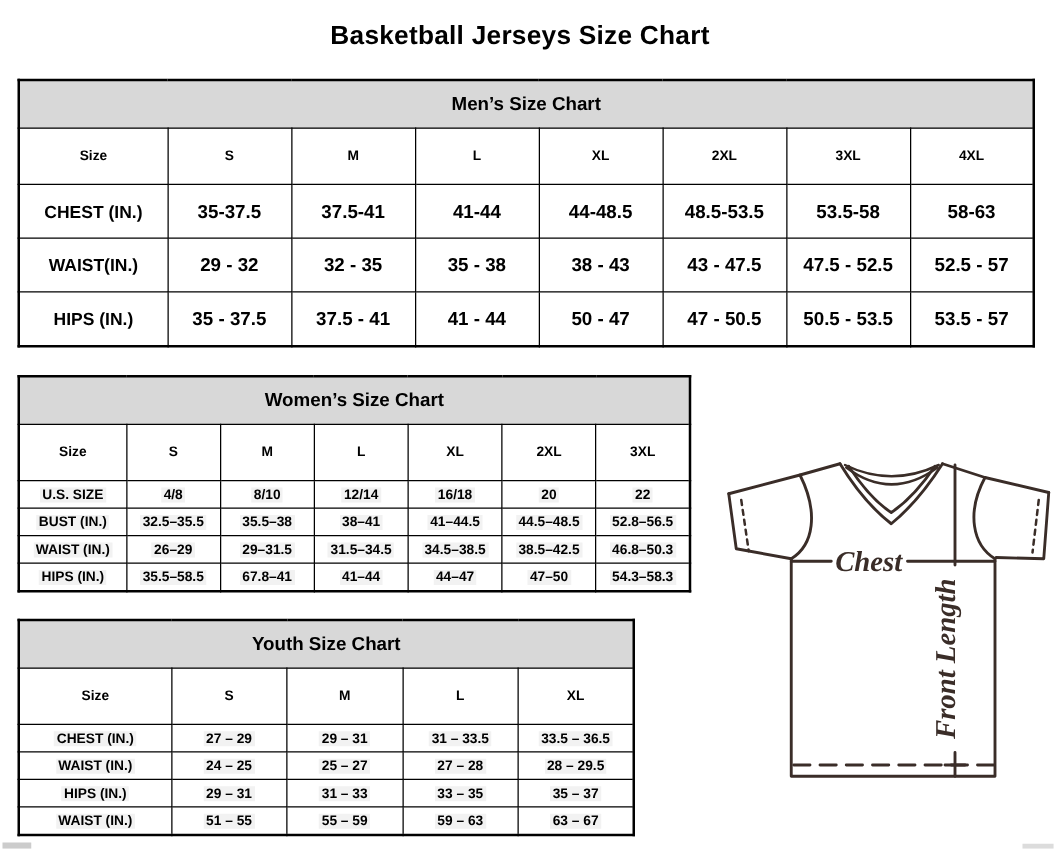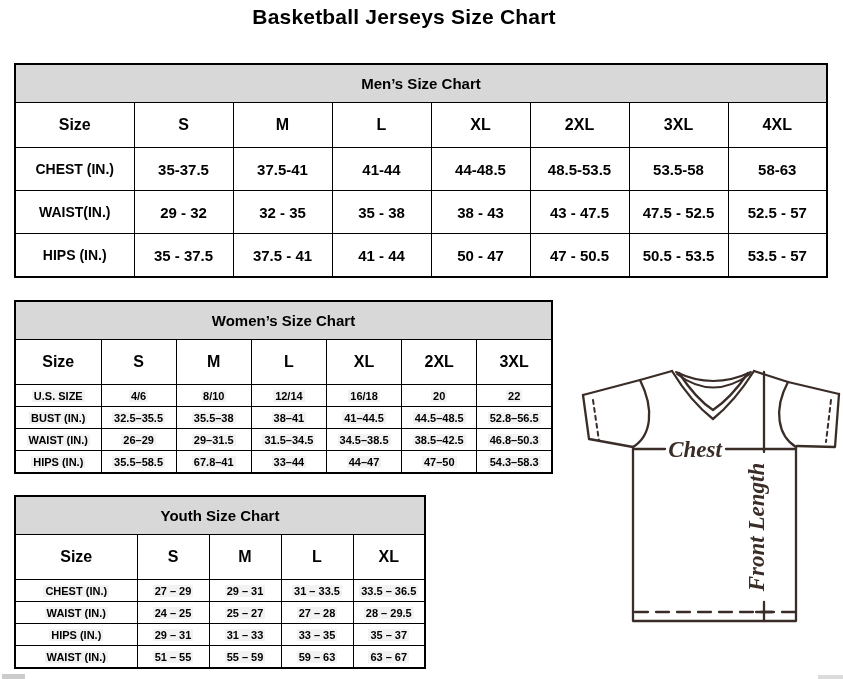--- a/index.html
+++ b/index.html
@@ -1,40 +1,40 @@
 <!DOCTYPE html>
 <html><head>
 <meta charset="utf-8">
 <style>
   html,body{margin:0;padding:0}
   body{
     width:843px;height:679px;position:relative;overflow:hidden;
     background:#ffffff;font-family:"Liberation Sans",sans-serif;color:#000;
   }
   .page-title{
-    position:absolute;top:5px;left:0;width:808px;margin:0;
+    position:absolute;top:5px;left:0;width:808px;margin:12px;
     text-align:center;font-size:21px;font-weight:bold;letter-spacing:.2px;
   }
   table.tbl{
     position:absolute;border-collapse:collapse;table-layout:fixed;
     background:#fff;border:2px solid #000;
   }
   .tbl th,.tbl td{
     border:1px solid #000;text-align:center;vertical-align:middle;
     padding:0;font-weight:bold;white-space:nowrap;
   }
   .tbl th.band{background:#d8d8d8;font-size:15px;height:37px}
-  .tbl tr.cols th{font-size:16px;height:44px}
+  .tbl tr.cols th{font-size:11px;height:44px}
   
   #mens{left:14px;top:63px;width:814px}
   #mens tbody th{height:42px;font-size:14px}
   #mens tbody td{height:42px;font-size:15px}
   
   #womens{left:14px;top:300px;width:539px}
-  #youth{left:14px;top:495px;width:412px}
+  #youth{left:14px;top:495px;width:494px}
   #womens tbody th,#womens tbody td,
   #youth tbody th,#youth tbody td{height:21px;font-size:11px}
   #womens .hl,#youth .hl{background:#f2f2f2;padding:0 2px}
   #mens .label-col{width:119px}
   #womens .label-col{width:86px}
   #youth .label-col{width:122px}
   
   .jersey{position:absolute;left:569px;top:360px;width:293px;height:290px}
   .jersey svg{display:block}
   .jersey text{
@@ -130,21 +130,21 @@
         <th>M</th>
         <th>L</th>
         <th>XL</th>
         <th>2XL</th>
         <th>3XL</th>
       </tr>
     </thead>
     <tbody>
       <tr>
         <th><span class="hl">U.S. SIZE</span></th>
-        <td><span class="hl">4/6</span></td>
+        <td><span class="hl">4/8</span></td>
         <td><span class="hl">8/10</span></td>
         <td><span class="hl">12/14</span></td>
         <td><span class="hl">16/18</span></td>
         <td><span class="hl">20</span></td>
         <td><span class="hl">22</span></td>
       </tr>
       <tr>
         <th><span class="hl">BUST (IN.)</span></th>
         <td><span class="hl">32.5–35.5</span></td>
         <td><span class="hl">35.5–38</span></td>
@@ -159,21 +159,21 @@
         <td><span class="hl">29–31.5</span></td>
         <td><span class="hl">31.5–34.5</span></td>
         <td><span class="hl">34.5–38.5</span></td>
         <td><span class="hl">38.5–42.5</span></td>
         <td><span class="hl">46.8–50.3</span></td>
       </tr>
       <tr>
         <th><span class="hl">HIPS (IN.)</span></th>
         <td><span class="hl">35.5–58.5</span></td>
         <td><span class="hl">67.8–41</span></td>
-        <td><span class="hl">33–44</span></td>
+        <td><span class="hl">41–44</span></td>
         <td><span class="hl">44–47</span></td>
         <td><span class="hl">47–50</span></td>
         <td><span class="hl">54.3–58.3</span></td>
       </tr>
     </tbody>
   </table>
 <table id="youth" class="tbl">
     <colgroup>
       <col class="label-col">
       <col>

